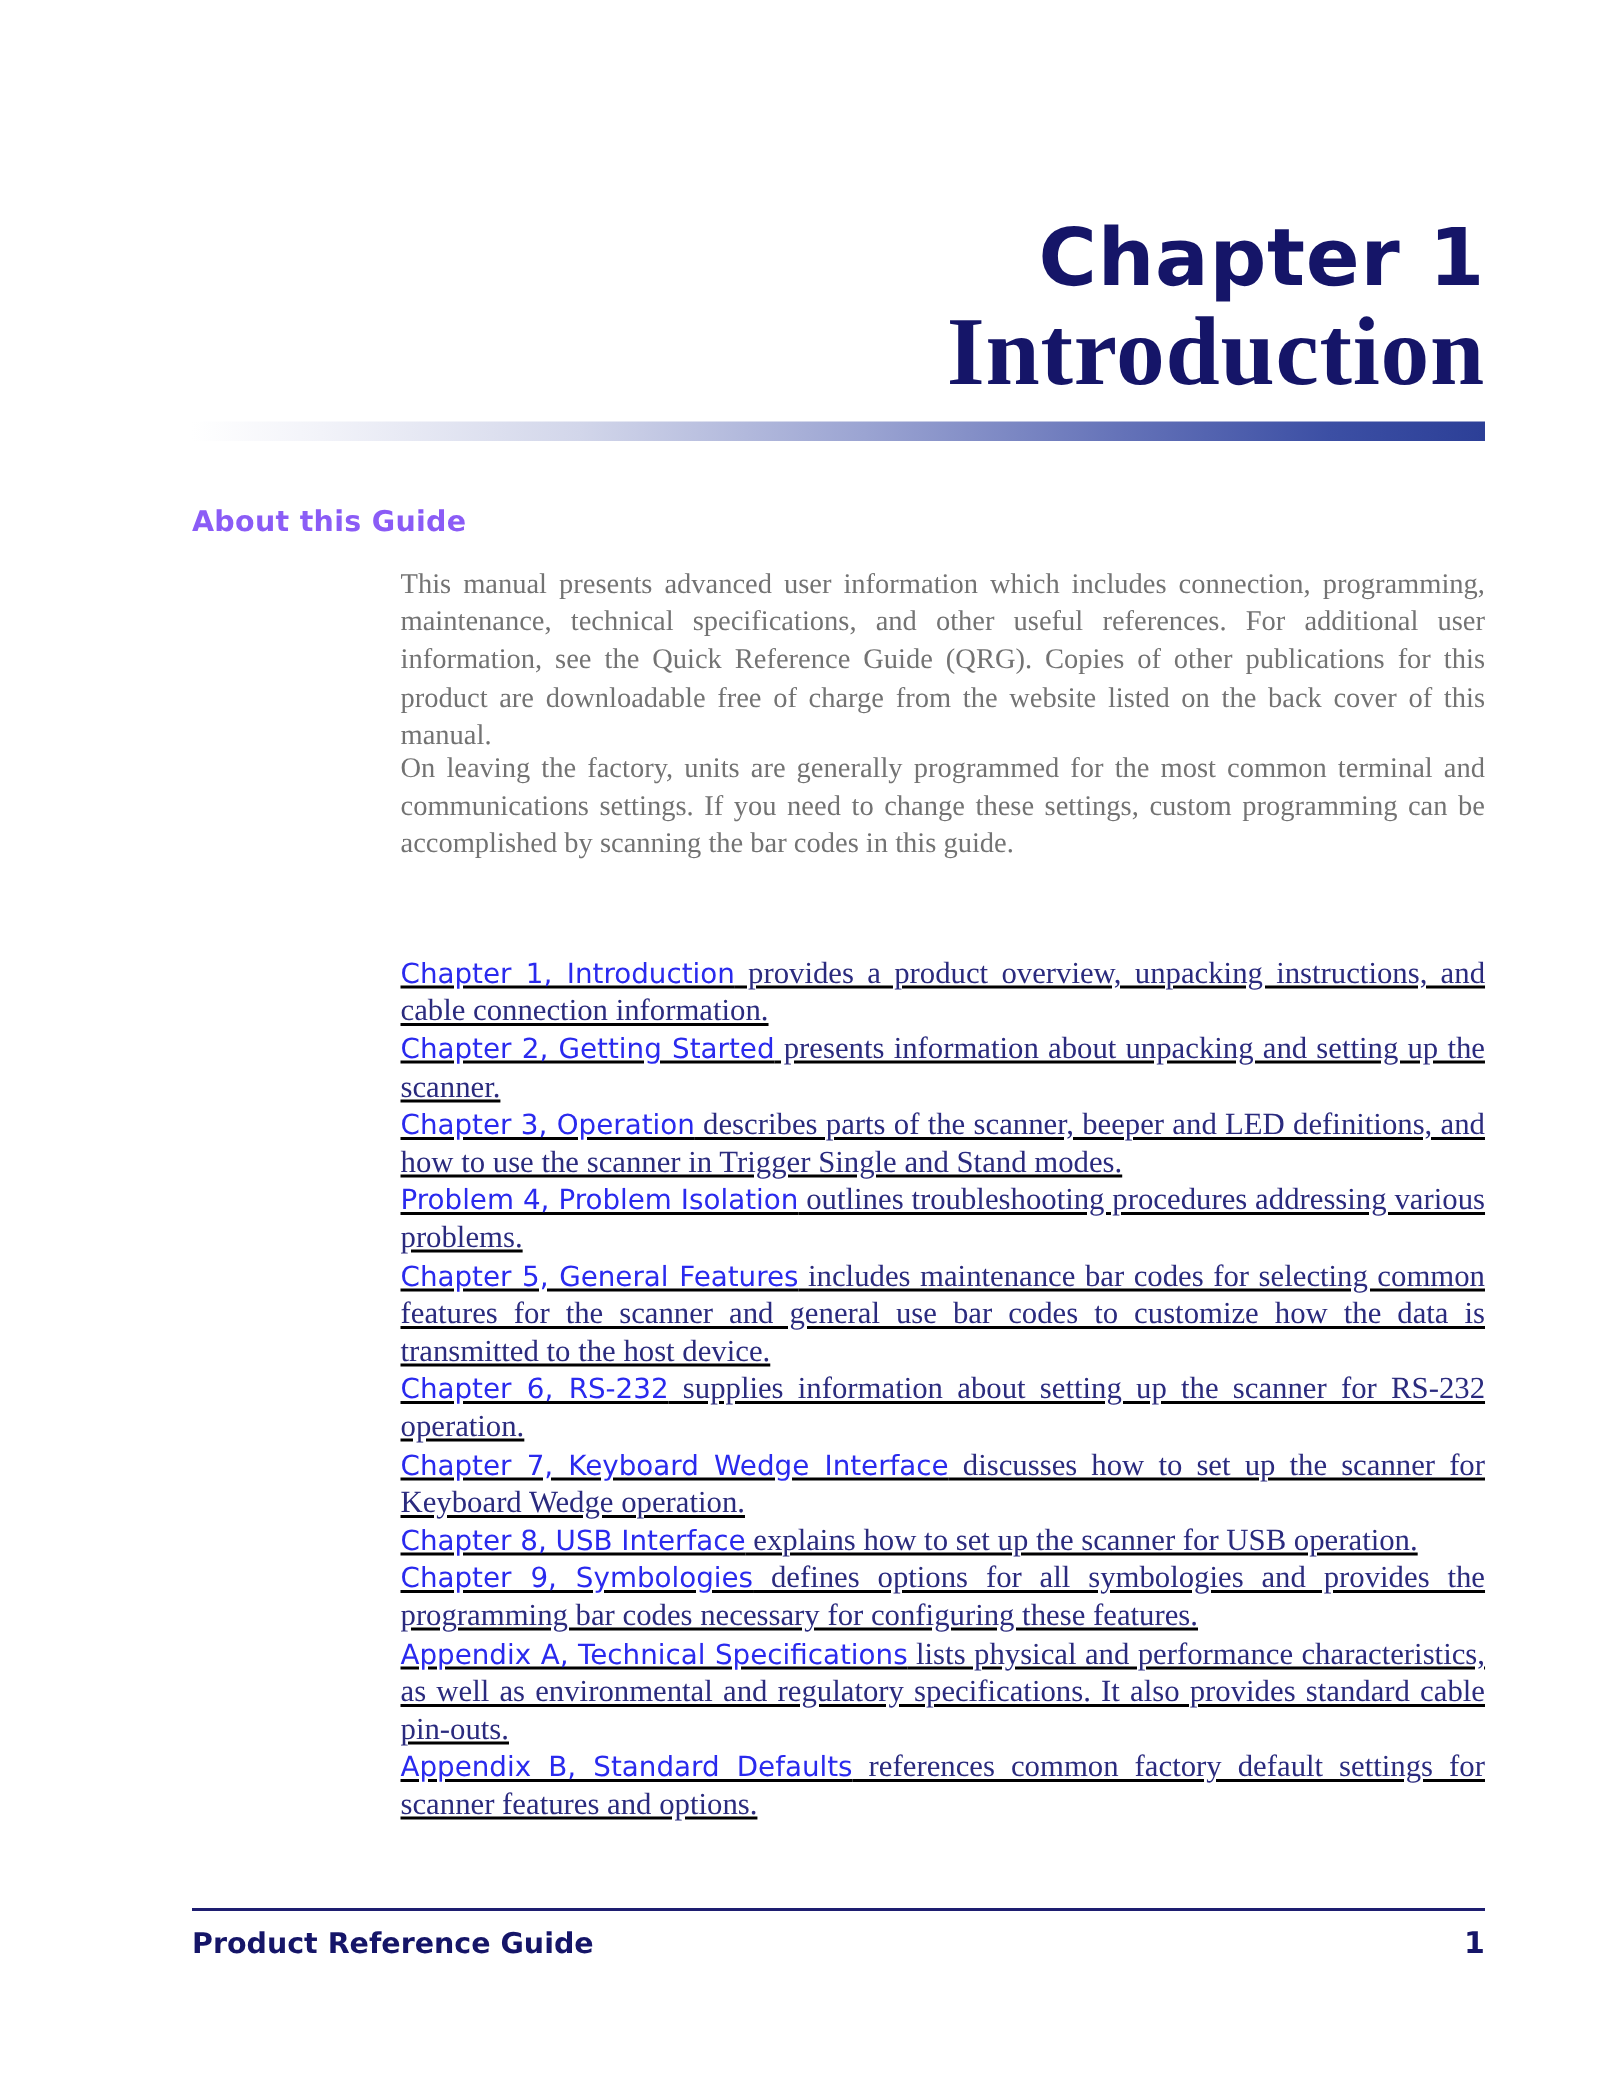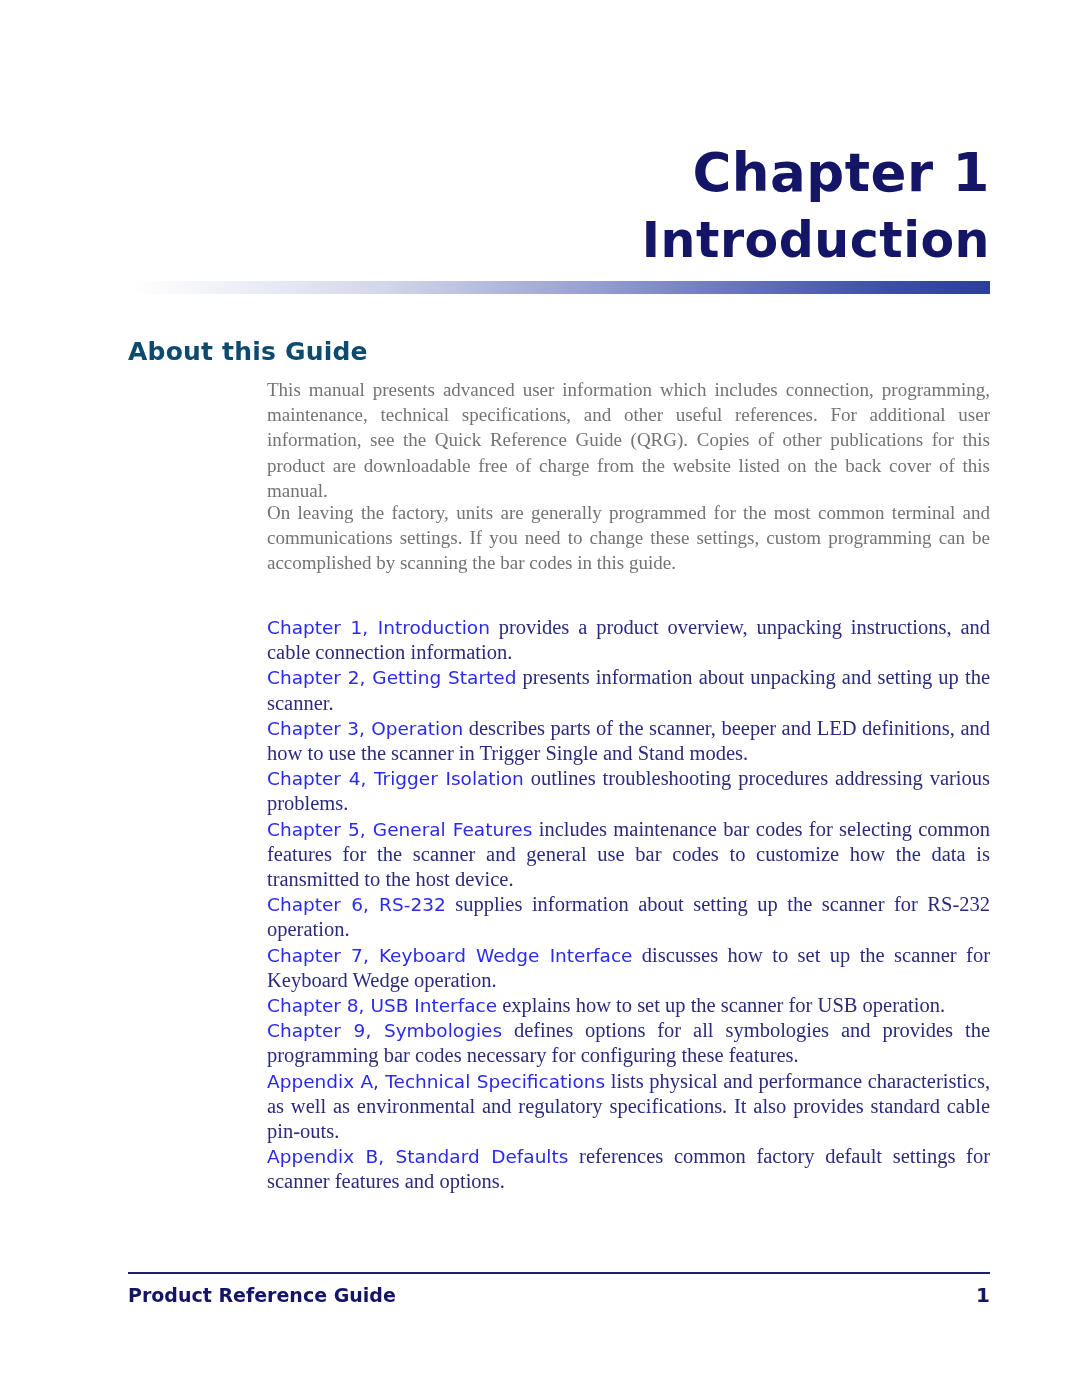--- a/index.html
+++ b/index.html
@@ -33,40 +33,40 @@
   .chapter-name {
     font-family: "DejaVu Sans", sans-serif;
     font-weight: bold;
     color: #151568;
     line-height: 1.04;
     letter-spacing: 0.5px;
     display: block;
     margin-top: 47px;
   }
   .chapter-number { font-size: 53px; }
-  .chapter-name   { font-size: 49px; margin-top: 16px; }
+  .chapter-name   { font-size: 65px; margin-top: 2px; font-family: Liberation Serif, serif; }
 
   
   .title-rule {
     position: absolute;
     left: 128px;
     top: 281px;
     width: 862px;
     height: 13px;
     background: linear-gradient(to right, #ffffff 0%, #f2f3f9 10%, #d2d6ea 30%, #9ba4d2 52%, #6472b8 72%, #3c4fa4 88%, #2c3f97 100%);
   }
 
   
   .section-heading {
     position: absolute;
     left: 128px;
     font-family: "DejaVu Sans", sans-serif;
     font-weight: bold;
-    font-size: 25px;
-    color: #0c4a6e;
+    font-size: 19px;
+    color: #8b5cf6;
     letter-spacing: 0.2px;
     white-space: nowrap;
   }
   .heading-about    { top: 337px; }
   .heading-overview { top: 603px; }
 
   
   .body-block {
     position: absolute;
     left: 267px;
@@ -80,22 +80,23 @@
     margin: 0;
     text-align: justify;
     text-justify: inter-word;
   }
   .about-p1 { top: 377px; }
   .about-p2 { top: 500px; }
 
   .overview-list {
     position: absolute;
     left: 267px;
-    top: 615px;
+    top: 637px;
     width: 723px;
+    text-decoration: underline;
   }
   .overview-item {
     font-family: "Liberation Serif", serif;
     font-size: 20.5px;
     line-height: 25.2px;
     color: #2b2b7e;
     margin: 0 0 0 0;
     text-align: justify;
     text-justify: inter-word;
   }
@@ -151,21 +152,21 @@
 
   <div class="body-block about-p2">
     <p class="body-para">On leaving the factory, units are generally programmed for the most common terminal and communications settings.  If you need to change these settings, custom programming can be accomplished by scanning the bar codes in this guide.</p>
   </div>
 
 
   <div class="overview-list" id="overview-list">
       <p class="overview-item"><span class="xref">Chapter 1, Introduction</span><span> provides a product overview, unpacking instructions, and cable connection information.</span></p>
       <p class="overview-item"><span class="xref">Chapter 2, Getting Started</span><span> presents information about unpacking and setting up the scanner.</span></p>
       <p class="overview-item"><span class="xref">Chapter 3, Operation</span><span> describes parts of the scanner, beeper and LED definitions, and how to use the scanner in Trigger Single and Stand modes.</span></p>
-      <p class="overview-item"><span class="xref">Chapter 4, Trigger Isolation</span><span> outlines troubleshooting procedures addressing various problems.</span></p>
+      <p class="overview-item"><span class="xref">Problem 4, Problem Isolation</span><span> outlines troubleshooting procedures addressing various problems.</span></p>
       <p class="overview-item"><span class="xref">Chapter 5, General Features</span><span> includes maintenance bar codes for selecting common features for the scanner and general use bar codes to customize how the data is transmitted to the host device.</span></p>
       <p class="overview-item"><span class="xref">Chapter 6, RS-232</span><span> supplies information about setting up the scanner for RS-232 operation.</span></p>
       <p class="overview-item"><span class="xref">Chapter 7, Keyboard Wedge Interface</span><span> discusses how to set up the scanner for Keyboard Wedge operation.</span></p>
       <p class="overview-item"><span class="xref">Chapter 8, USB Interface</span><span> explains how to set up the scanner for USB operation.</span></p>
       <p class="overview-item"><span class="xref">Chapter 9, Symbologies</span><span> defines options for all symbologies and provides the programming bar codes necessary for configuring these features.</span></p>
       <p class="overview-item"><span class="xref">Appendix A, Technical Specifications</span><span> lists physical and performance characteristics, as well as environmental and regulatory specifications. It also provides standard cable pin-outs.</span></p>
       <p class="overview-item"><span class="xref">Appendix B, Standard Defaults</span><span> references common factory default settings for scanner features and options.</span></p>
     </div>
 
   <div class="footer-rule"></div>

